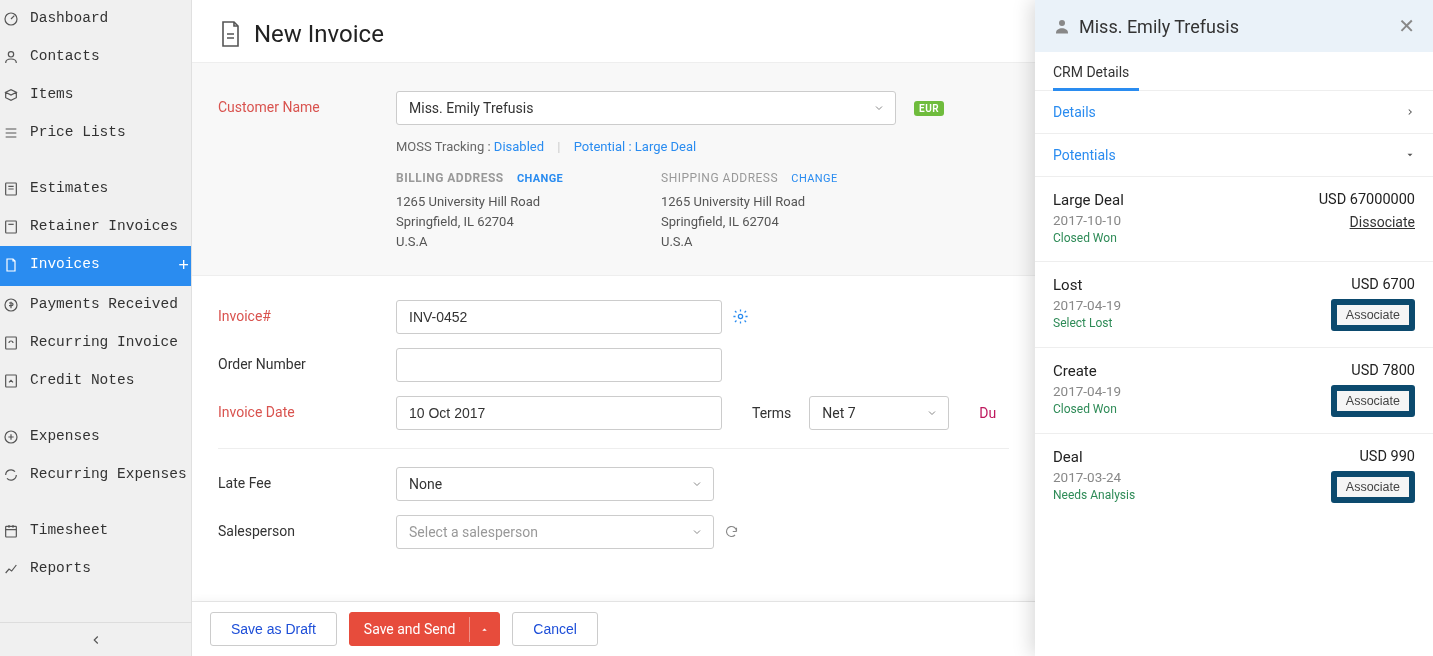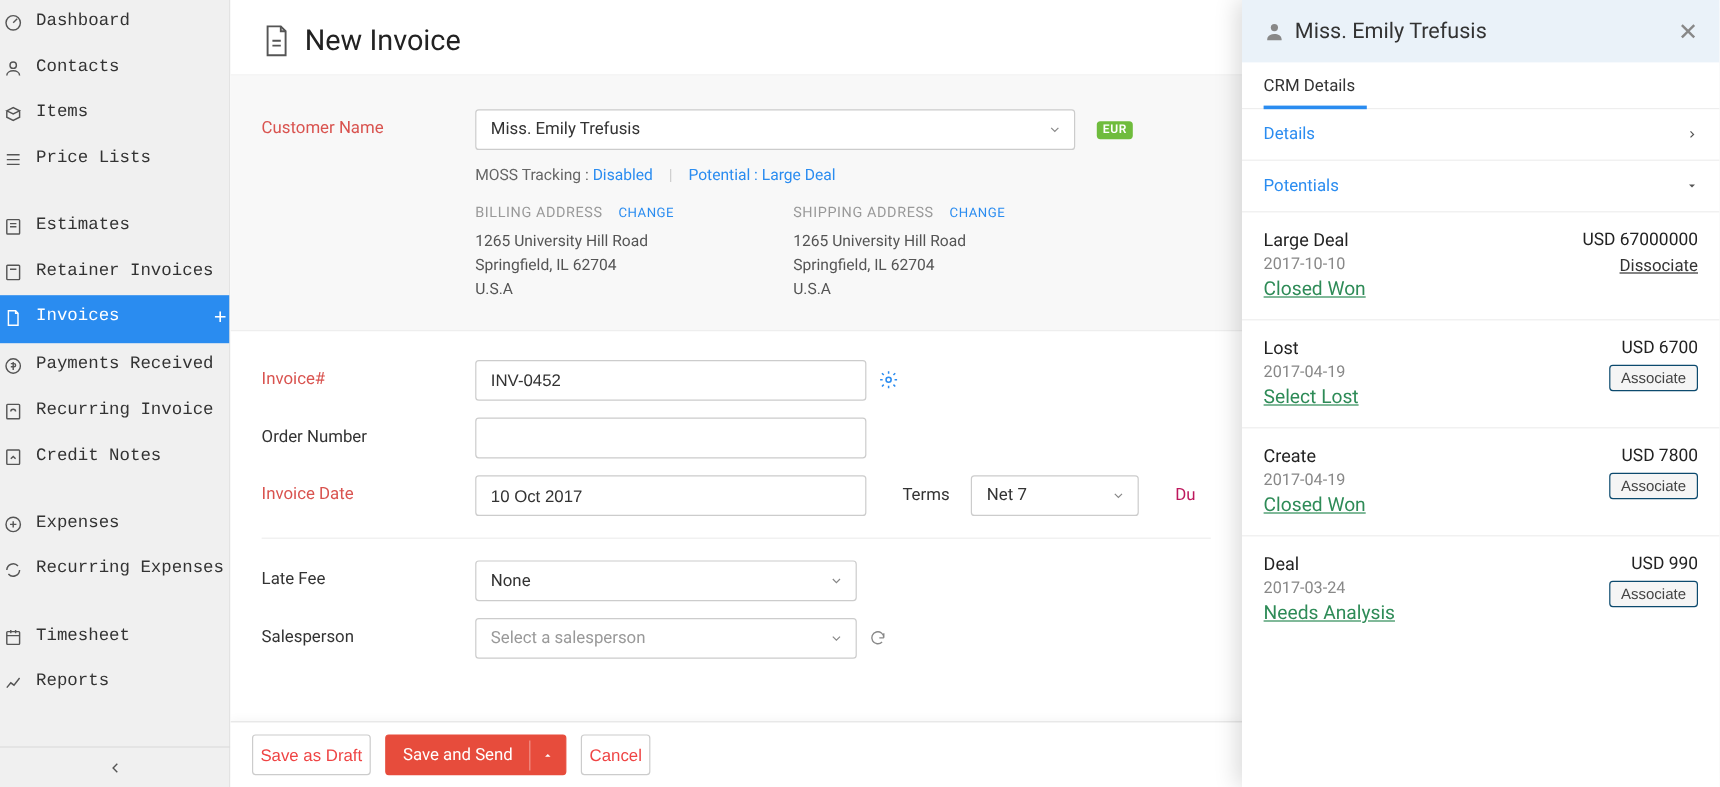--- a/index.html
+++ b/index.html
@@ -145,22 +145,22 @@
   background: #fff;
   border-top: 1px solid #e3e3e3;
   padding: 10px 18px;
   display: flex;
   gap: 12px;
   box-shadow: 0 -2px 8px rgba(0,0,0,0.04);
 }
 .btn {
   border: 1px solid #ccc;
   background: #fff;
-  color: #ef4444;
-  padding: 7px 6px;
+  color: #1d4ed8;
+  padding: 7px 20px;
   border-radius: 3px;
   font-size: 14px;
   cursor: pointer;
 }
 .btn.primary {
   background: #e74c3c;
   border-color: #e74c3c;
   color: #fff;
   display: inline-flex;
   align-items: center;
@@ -218,25 +218,25 @@
 .potential {
   padding: 14px 18px 16px;
   border-bottom: 1px solid #eee;
   display: flex;
   align-items: flex-start;
   justify-content: space-between;
 }
 .potential:last-child { border-bottom: none; }
 .pot-left .name { font-size: 15px; color: #222; margin-bottom: 3px; }
 .pot-left .date { font-size: 13.5px; color: #888; margin-bottom: 3px; }
-.pot-left .status { font-size: 16px; color: #2e8b57; text-decoration: underline; }
+.pot-left .status { font-size: 12px; color: #2e8b57; }
 .pot-right { text-align: right; }
 .pot-right .amount { font-size: 14.5px; color: #222; margin-bottom: 6px; }
 .assoc-btn {
-  border: 1px solid #0c4a6e;
+  border: 6px solid #0c4a6e;
   background: #f5f5f5;
   padding: 3px 9px;
   border-radius: 3px;
   font-size: 12.5px;
   cursor: pointer;
   color: #444;
 }
 .dissoc-link { text-decoration: underline; font-size: 14px; cursor: pointer; color: #333; }
 .divider { margin: 18px 0; border: none; border-top: 1px solid #eee; }
 svg { display: block; }
@@ -406,21 +406,21 @@
         </div>
       </div>
       <div class="moss-line">
         <span>MOSS Tracking :</span>
         <a href="#">Disabled</a>
         <span class="sep">|</span>
         <a href="#"><span>Potential :</span> <span>Large Deal</span></a>
       </div>
       <div class="addr-row">
         <div class="addr-block">
-          <div style="margin-bottom:4px;">
+          <div style="margin-bottom:4px;font-weight:bold;">
             <span class="addr-title">BILLING ADDRESS</span>
             <span class="addr-change">CHANGE</span>
           </div>
           <div>1265 University Hill Road</div>
           <div>Springfield, IL 62704</div>
           <div>U.S.A</div>
         </div>
         <div class="addr-block">
           <div style="margin-bottom:4px;">
             <span class="addr-title">SHIPPING ADDRESS</span>

